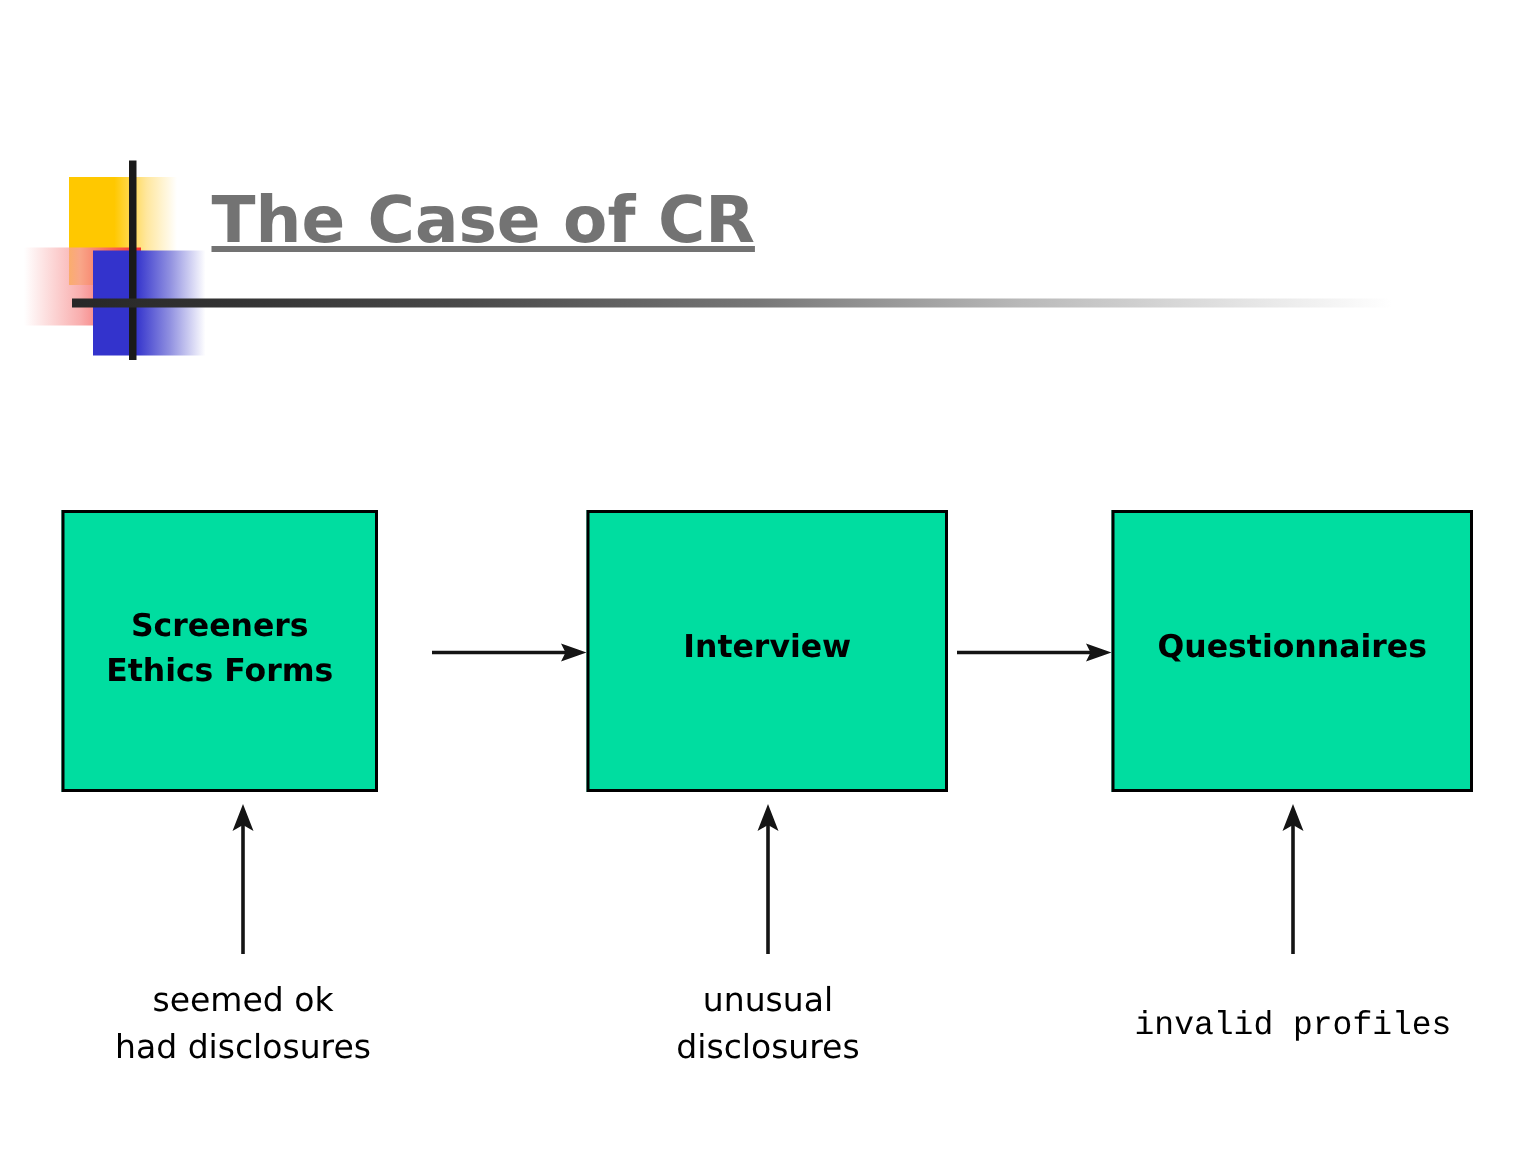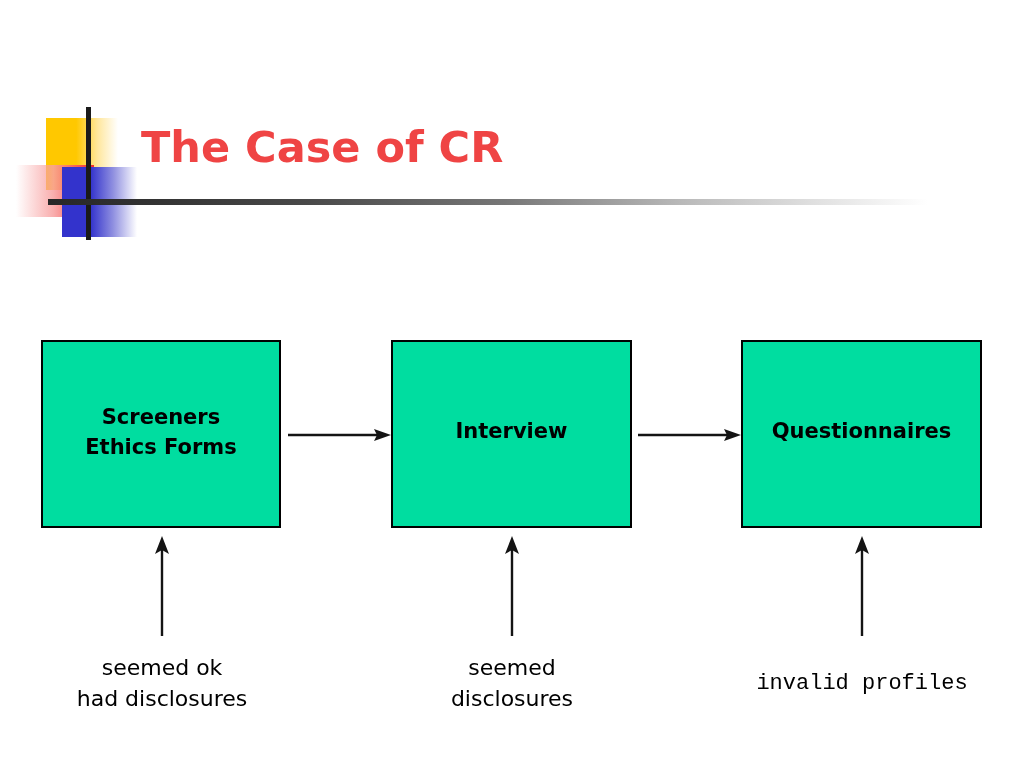--- a/index.html
+++ b/index.html
@@ -64,24 +64,25 @@
     height: 6px;
     background: linear-gradient(to right, #272727 0%, #333333 12%, #4a4a4a 30%, #777777 52%, #b9b9b9 72%, #e2e2e2 88%, rgba(255,255,255,0) 100%);
   }
 
   .slide-title {
     position: absolute;
     left: 141px;
     top: 124px;
     font-size: 43px;
     font-weight: bold;
-    color: #ef4444;
+    color: #737373;
     letter-spacing: 0px;
     white-space: nowrap;
     line-height: 1.1;
+    text-decoration: underline;
   }
 
   
   .proc-box {
     position: absolute;
     background: #00DDA0;
     border: 2px solid #000000;
     box-sizing: border-box;
     display: flex;
     align-items: center;
@@ -89,21 +90,21 @@
     text-align: center;
   }
   .proc-box .box-label {
     font-size: 21px;
     font-weight: bold;
     color: #000000;
     line-height: 1.45;
     white-space: pre-line;
   }
 
-  #box-1 { left: 41px;  top: 340px; width: 240px; height: 188px; }
+  #box-1 { left: 41px;  top: 340px; width: 211px; height: 188px; }
   #box-2 { left: 391px; top: 340px; width: 241px; height: 188px; }
   #box-3 { left: 741px; top: 340px; width: 241px; height: 188px; }
 
   #box-1 .box-label { transform: translateY(-2px); }
   #box-2 .box-label { transform: translateY(-3px); }
   #box-3 .box-label { transform: translateY(-3px); }
 
   
   .arrow-h {
     position: absolute;
@@ -183,17 +184,17 @@
     <polygon points="15,0 8,18 15,14 22,18" fill="#141414"></polygon>
   </svg>
 
   <svg class="arrow-v" id="arrow-v-3" viewBox="0 0 30 100">
     <line x1="15" y1="100" x2="15" y2="12" stroke="#141414" stroke-width="2.4"></line>
     <polygon points="15,0 8,18 15,14 22,18" fill="#141414"></polygon>
   </svg>
 
   <div class="caption" id="caption-1">seemed ok
 had disclosures</div>
-  <div class="caption" id="caption-2">seemed
+  <div class="caption" id="caption-2">unusual
 disclosures</div>
   <div class="caption" id="caption-3">invalid profiles</div>
 
 </div>
 
 </body></html>

